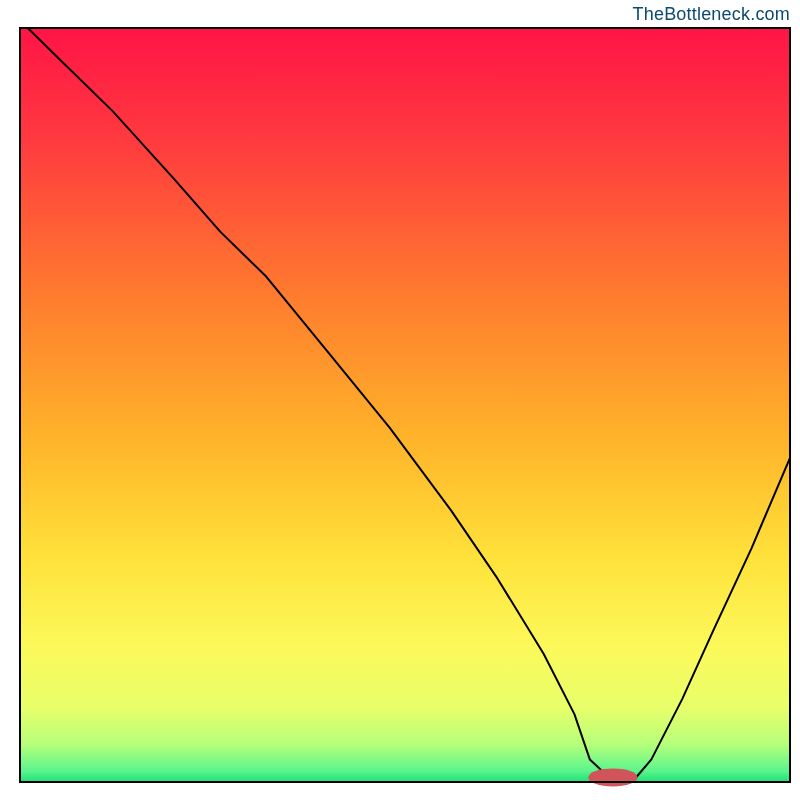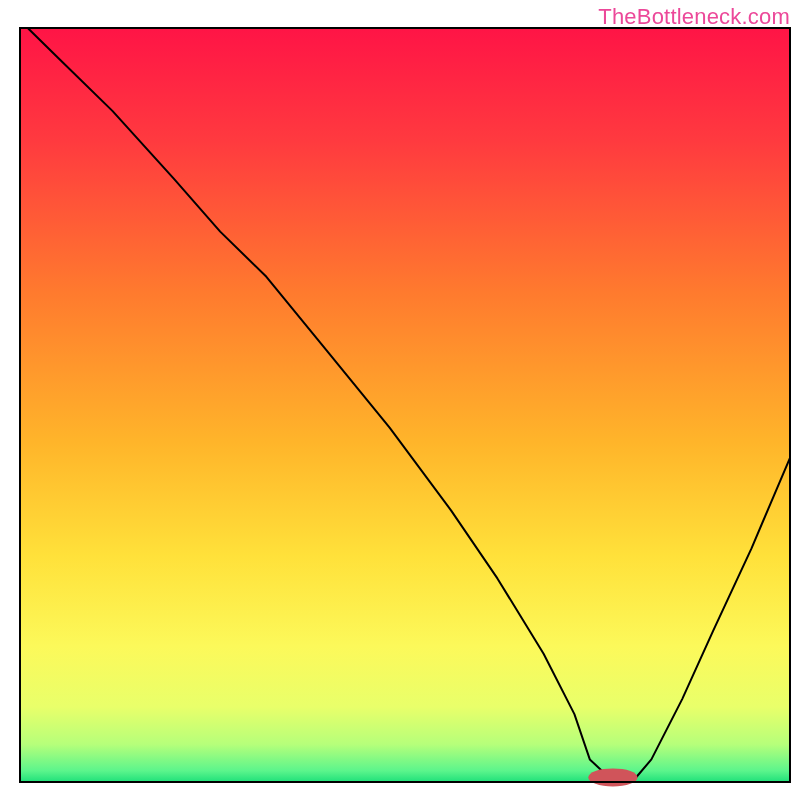--- a/index.html
+++ b/index.html
@@ -12,23 +12,23 @@
   }
   .chart-container {
     position: relative;
     width: 800px;
     height: 800px;
   }
   .watermark {
     position: absolute;
     top: 4px;
     right: 10px;
-    font-size: 22px;
+    font-size: 18px;
     font-weight: 500;
-    color: #ec4899;
+    color: #0c4a6e;
     letter-spacing: 0.2px;
     z-index: 10;
     margin-left: 32px;
   }
   svg {
     display: block;
   }
 </style>
 </head>
 <body>

